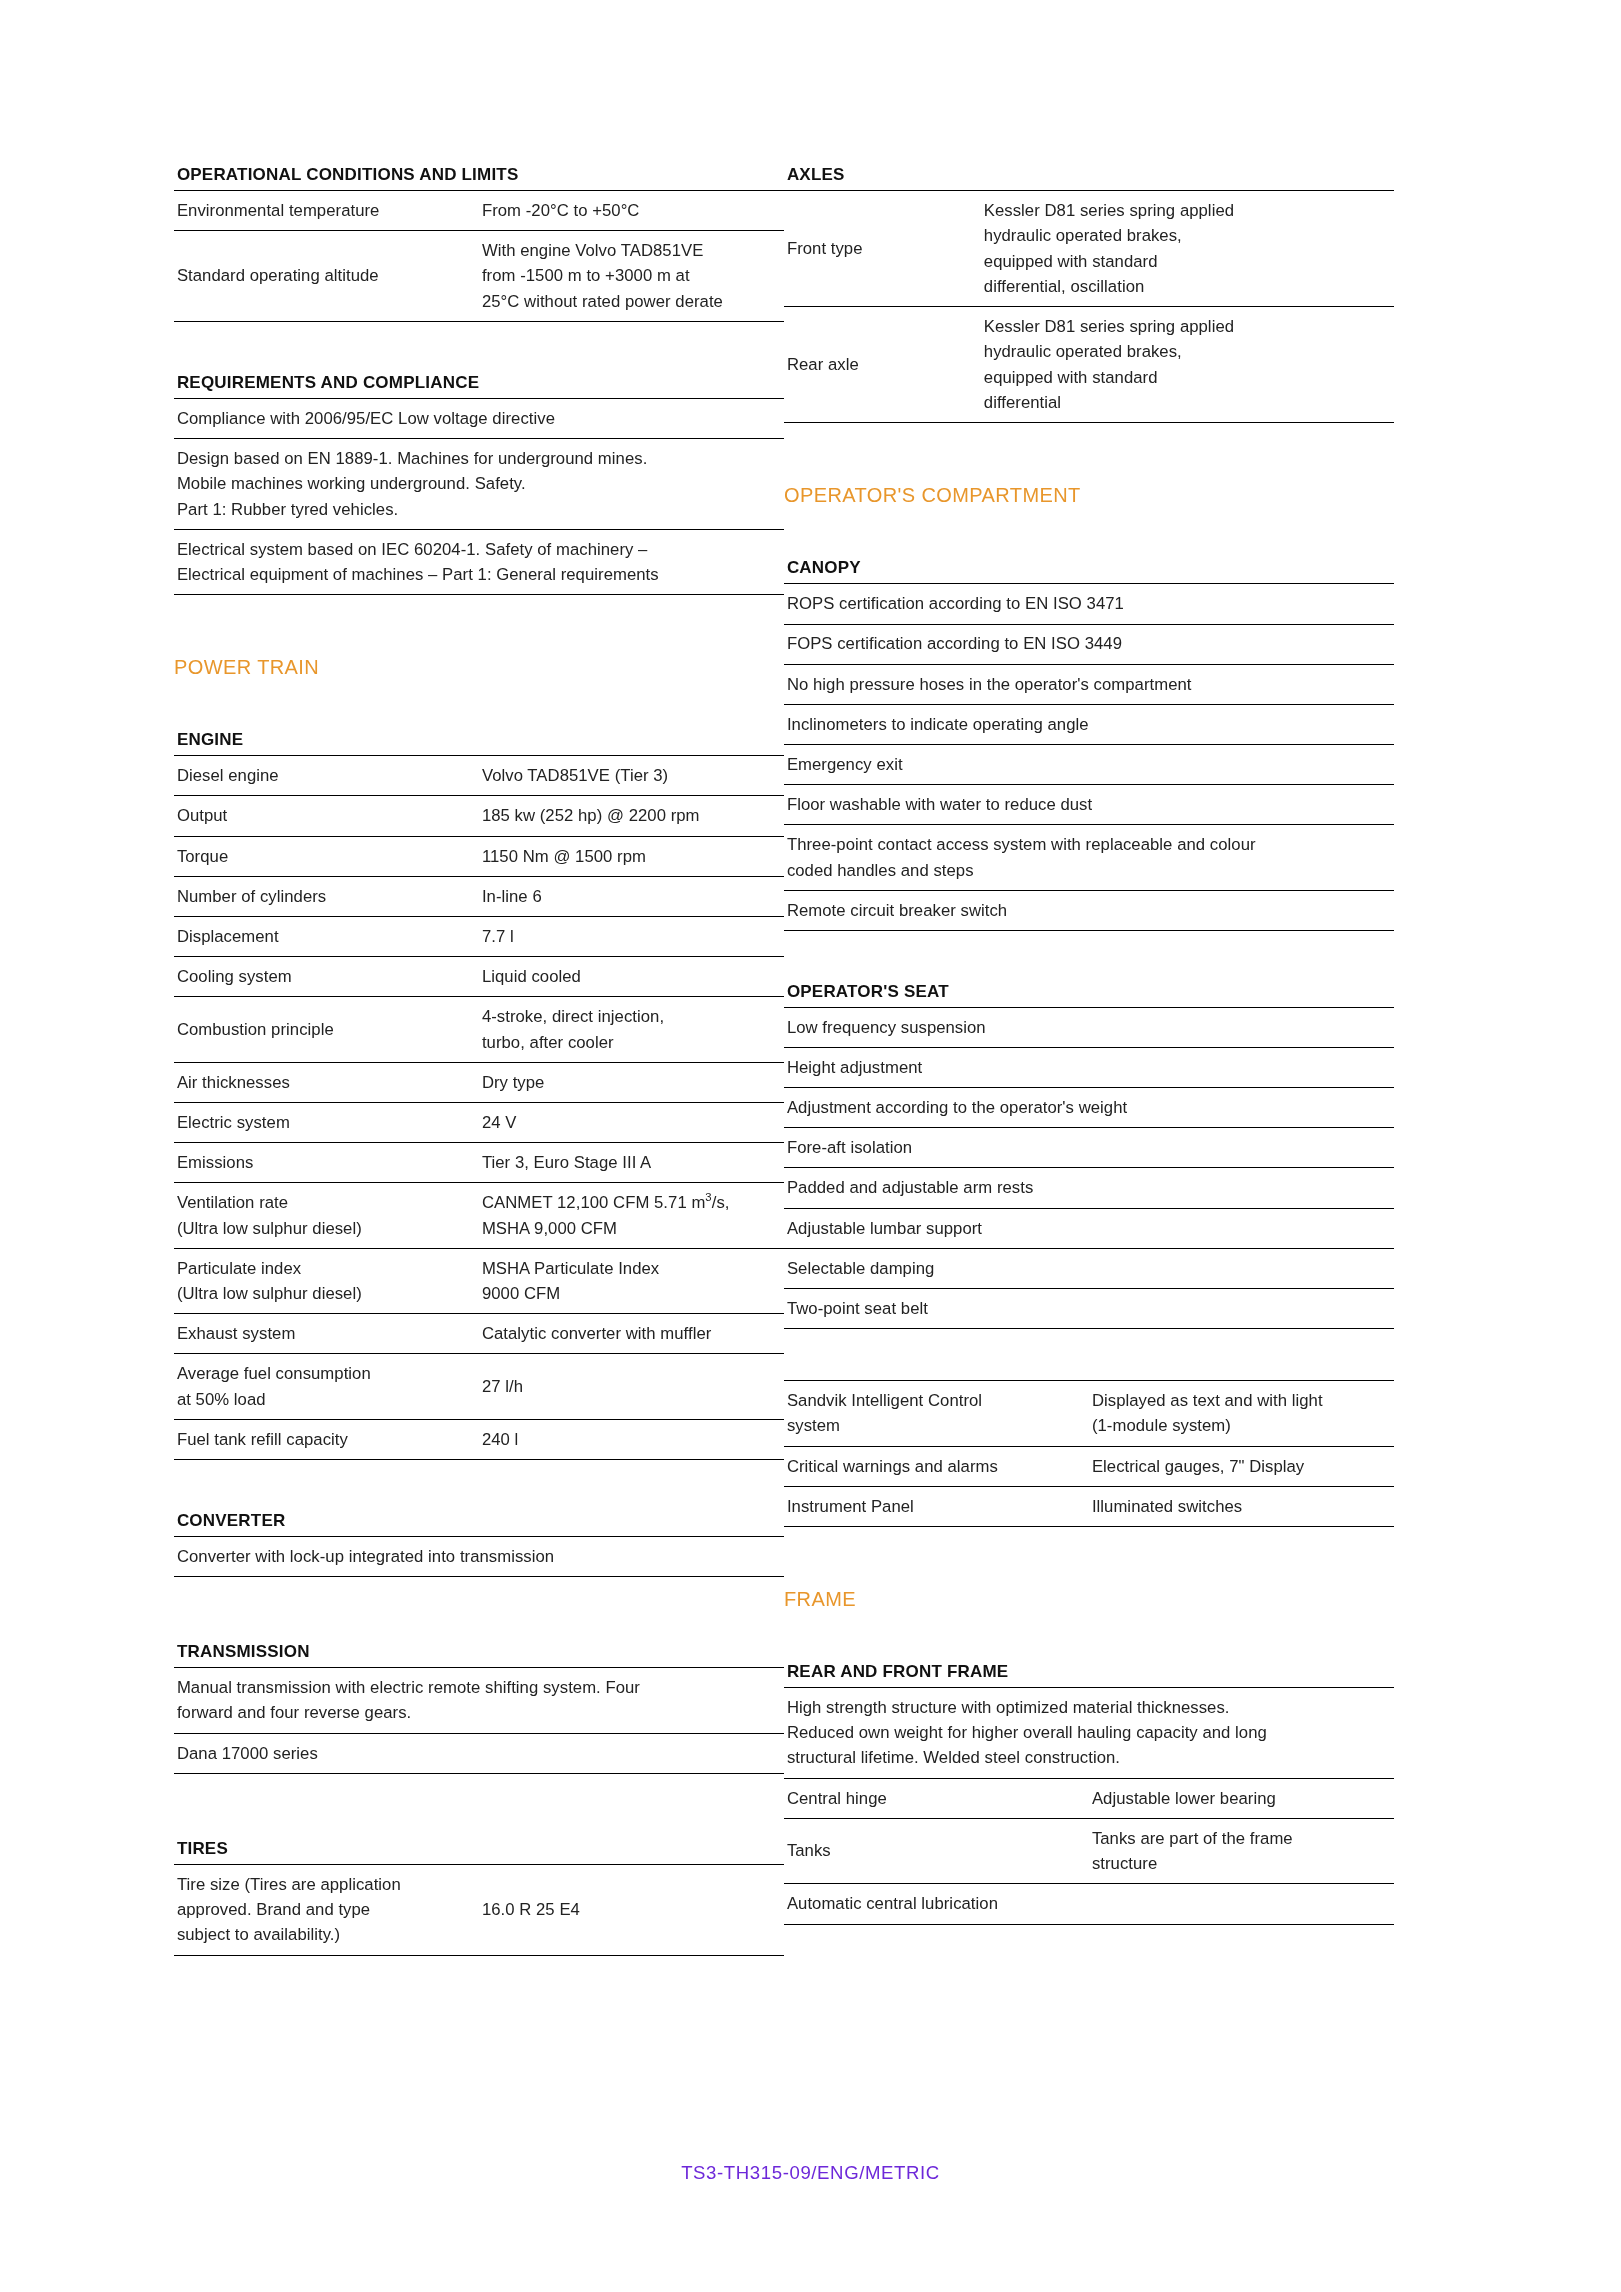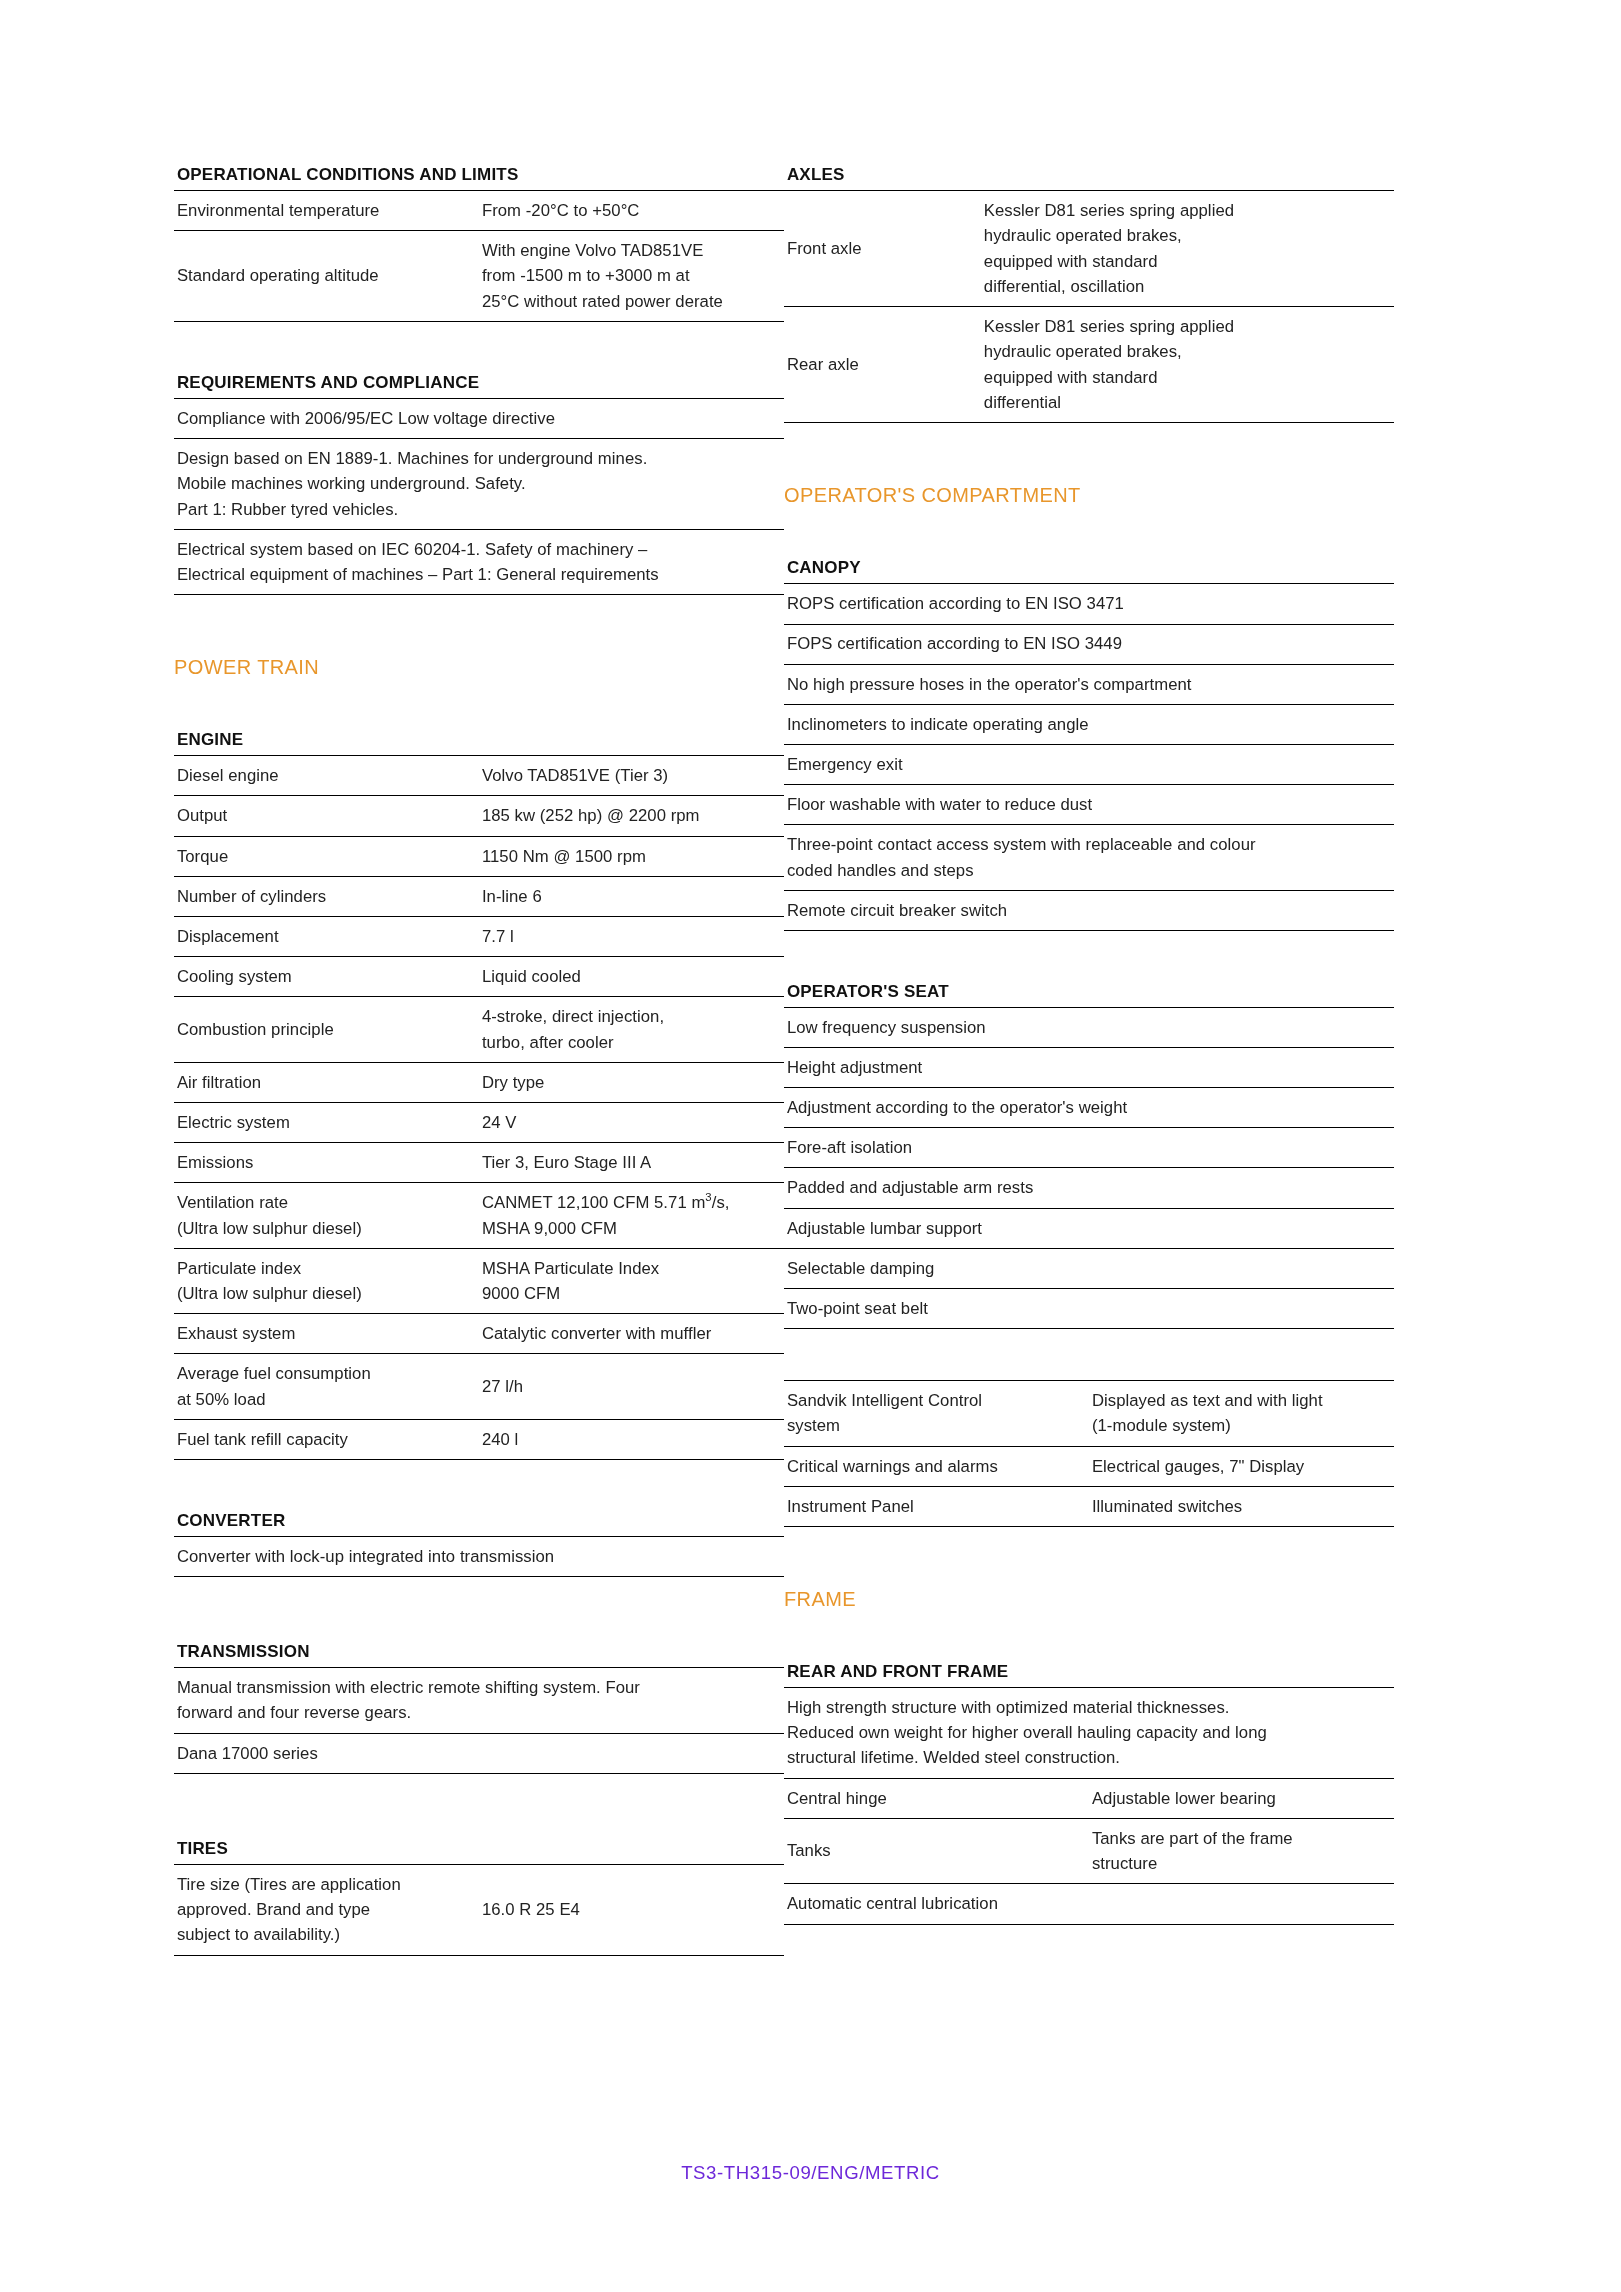--- a/index.html
+++ b/index.html
@@ -187,21 +187,21 @@
           <tr>
             <td class="k multiline">Cooling system</td>
             <td class="v multiline">Liquid cooled</td>
           </tr>
           <tr>
             <td class="k multiline">Combustion principle</td>
             <td class="v multiline">4-stroke, direct injection,
 turbo, after cooler</td>
           </tr>
           <tr>
-            <td class="k multiline">Air filtration</td>
+            <td class="k multiline">Air thicknesses</td>
             <td class="v multiline">Dry type</td>
           </tr>
           <tr>
             <td class="k multiline">Electric system</td>
             <td class="v multiline">24 V</td>
           </tr>
           <tr>
             <td class="k multiline">Emissions</td>
             <td class="v multiline">Tier 3, Euro Stage III A</td>
           </tr>
@@ -282,21 +282,21 @@
 
     </div>
 
     <div class="col">
 
       <div>
         <div class="table-title">AXLES</div>
         <table class="spec axles">
           <tbody>
               <tr>
-            <td class="k multiline">Front axle</td>
+            <td class="k multiline">Front type</td>
             <td class="v multiline">Kessler D81 series spring applied
 hydraulic operated brakes,
 equipped with standard
 differential, oscillation</td>
           </tr>
           <tr>
             <td class="k multiline">Rear axle</td>
             <td class="v multiline">Kessler D81 series spring applied
 hydraulic operated brakes,
 equipped with standard

